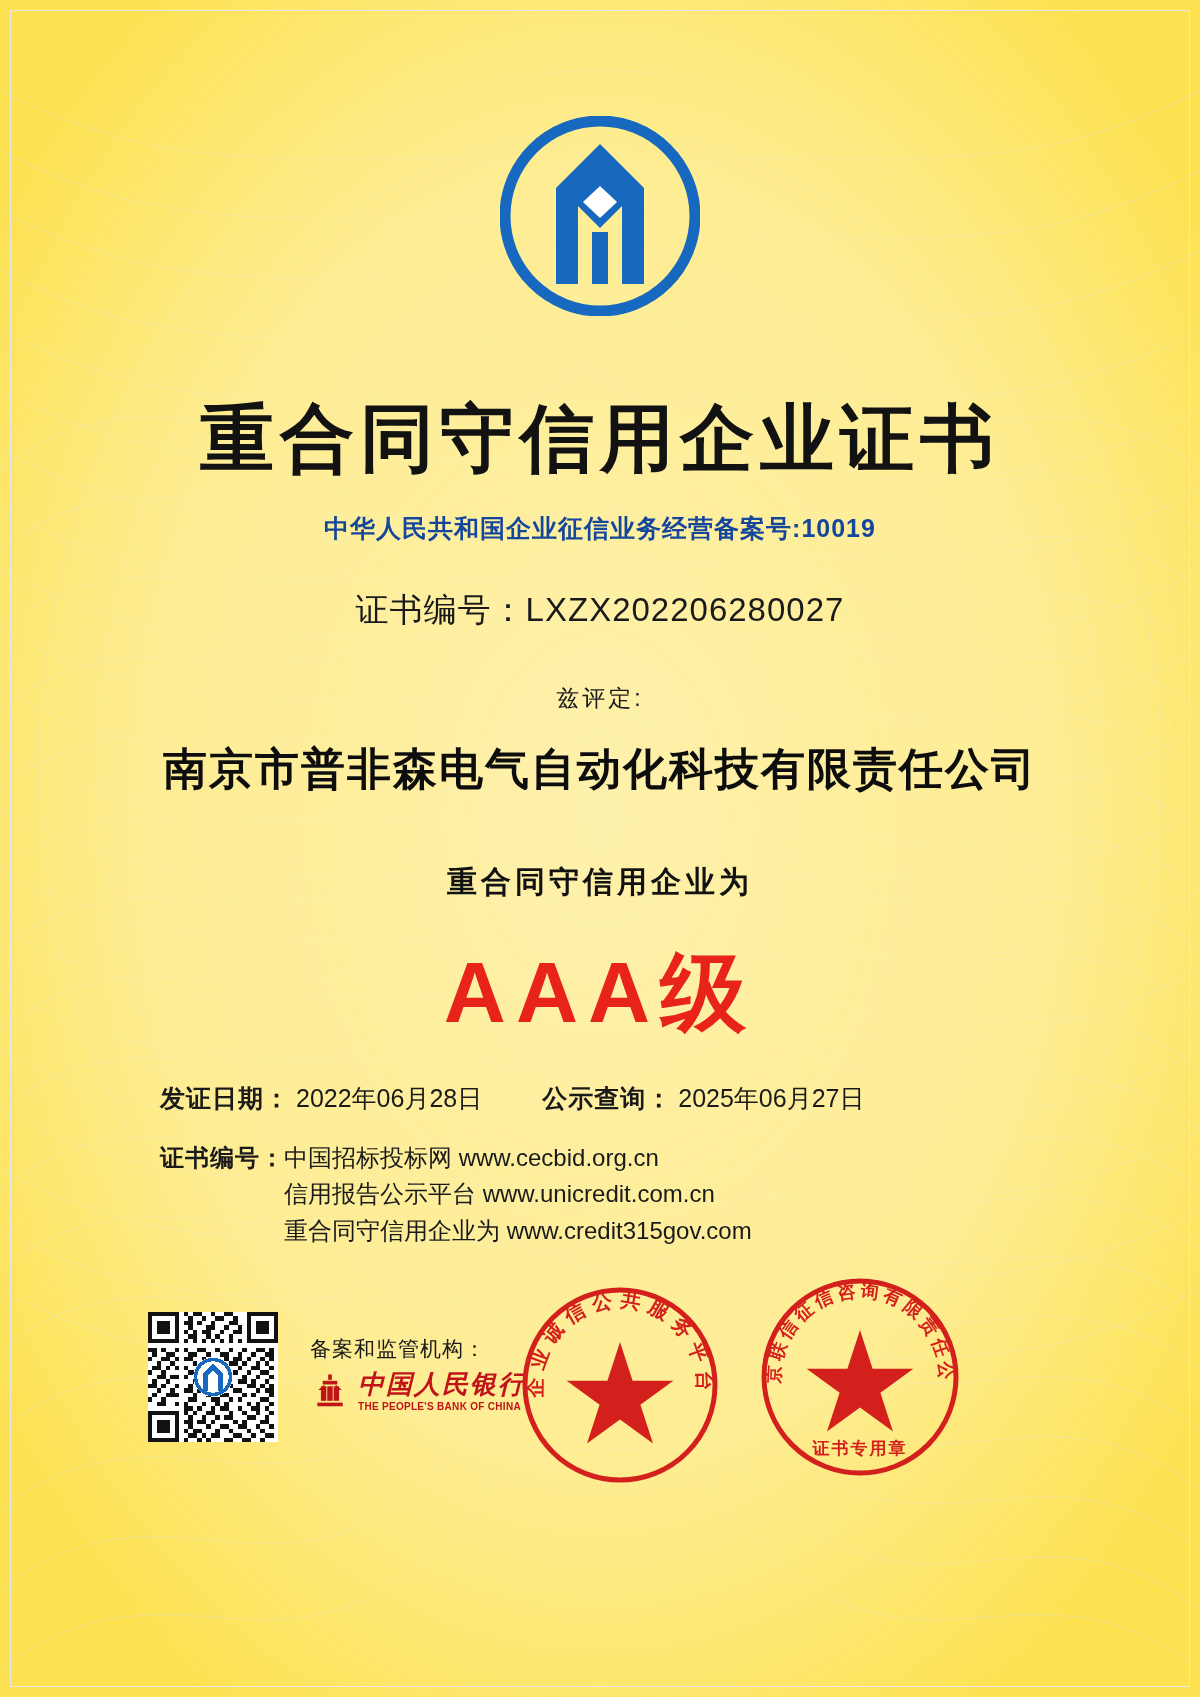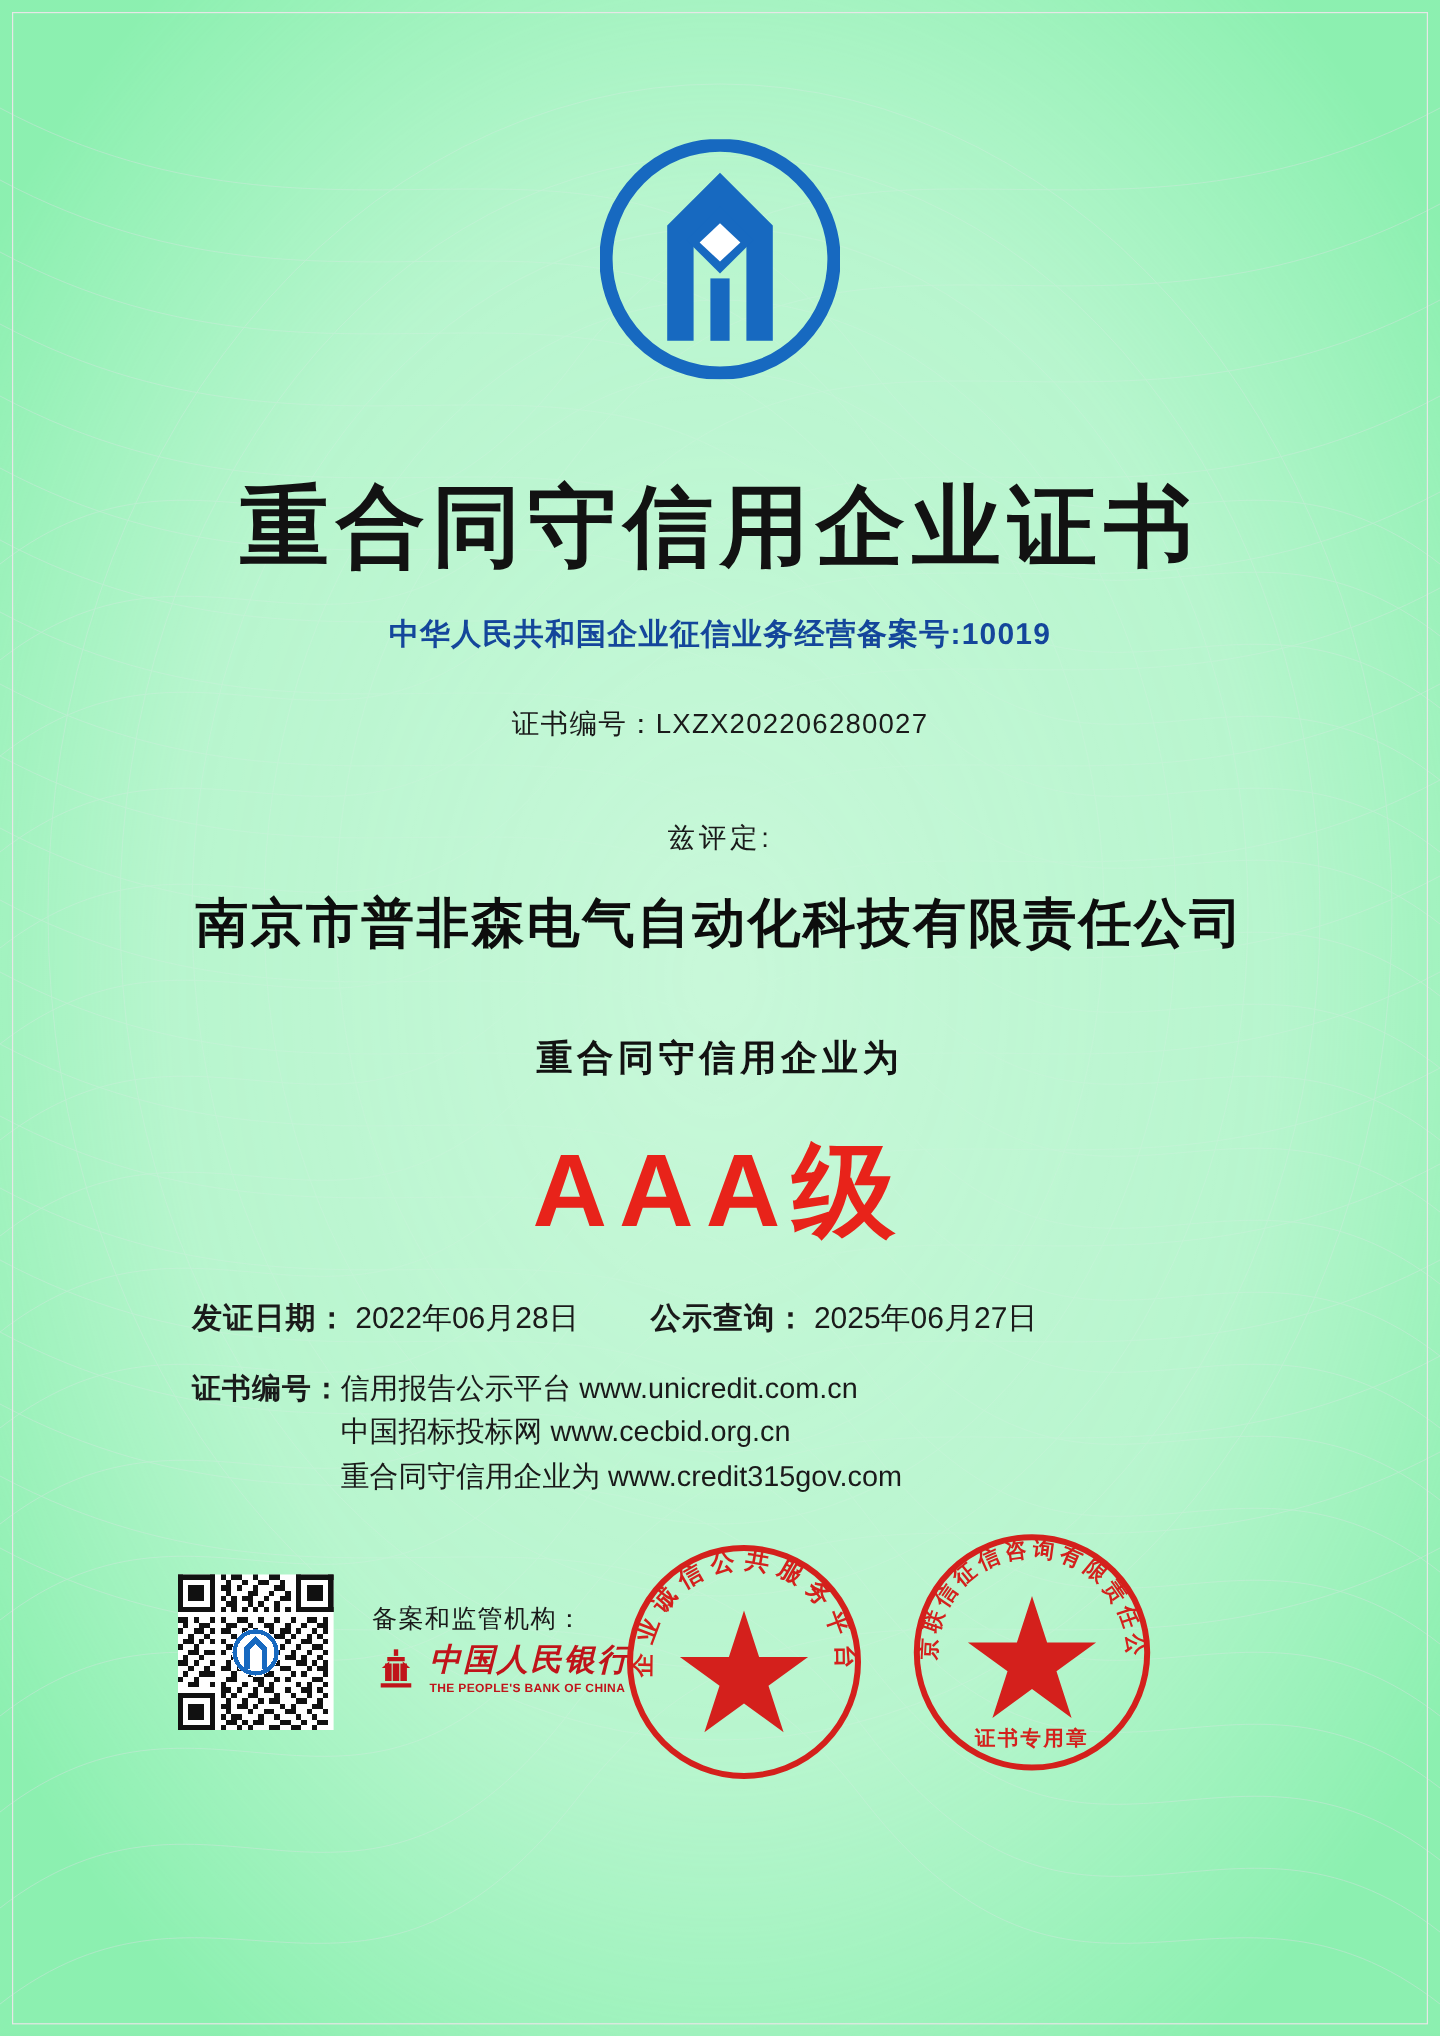--- a/index.html
+++ b/index.html
@@ -12,21 +12,21 @@
     height: 1697px;
     font-family: "Liberation Sans", "DejaVu Sans", sans-serif;
     position: relative;
     overflow: hidden;
   }
 
   
   .certificate {
     position: absolute;
     inset: 0;
-    background: #86efac;
+    background: #fde047;
     overflow: hidden;
   }
 
   
   .bg-guilloche {
     position: absolute;
     inset: 0;
     z-index: 0;
     opacity: 0.55;
     pointer-events: none;
@@ -86,21 +86,21 @@
     letter-spacing: 1px;
     color: #14469b;
   }
 
   .cert-no {
     position: absolute;
     top: 588px;
     left: 0;
     right: 0;
     text-align: center;
-    font-size: 23px;
+    font-size: 33px;
     color: #1a1a1a;
     letter-spacing: 1px;
   }
 
   .hereby {
     position: absolute;
     top: 683px;
     left: 0;
     right: 0;
     text-align: center;
@@ -353,22 +353,22 @@
       <span class="lbl">发证日期：</span>
       <span class="val">2022年06月28日</span>
       <span class="gap"></span>
       <span class="lbl">公示查询：</span>
       <span class="val">2025年06月27日</span>
     </div>
 
     <div class="query-block">
       <span class="q-lbl">证书编号：</span>
       <div class="query-lines">
+        <div>中国招标投标网 www.cecbid.org.cn</div>
         <div>信用报告公示平台 www.unicredit.com.cn</div>
-        <div>中国招标投标网 www.cecbid.org.cn</div>
         <div>重合同守信用企业为 www.credit315gov.com</div>
       </div>
     </div>
 
     <div class="qr">
       <svg viewBox="0 0 29 29" width="130" height="130" shape-rendering="crispEdges">
         <rect width="29" height="29" fill="#ffffff"></rect>
         <g fill="#111111">
 
           <rect x="0" y="0" width="7" height="1"></rect>

